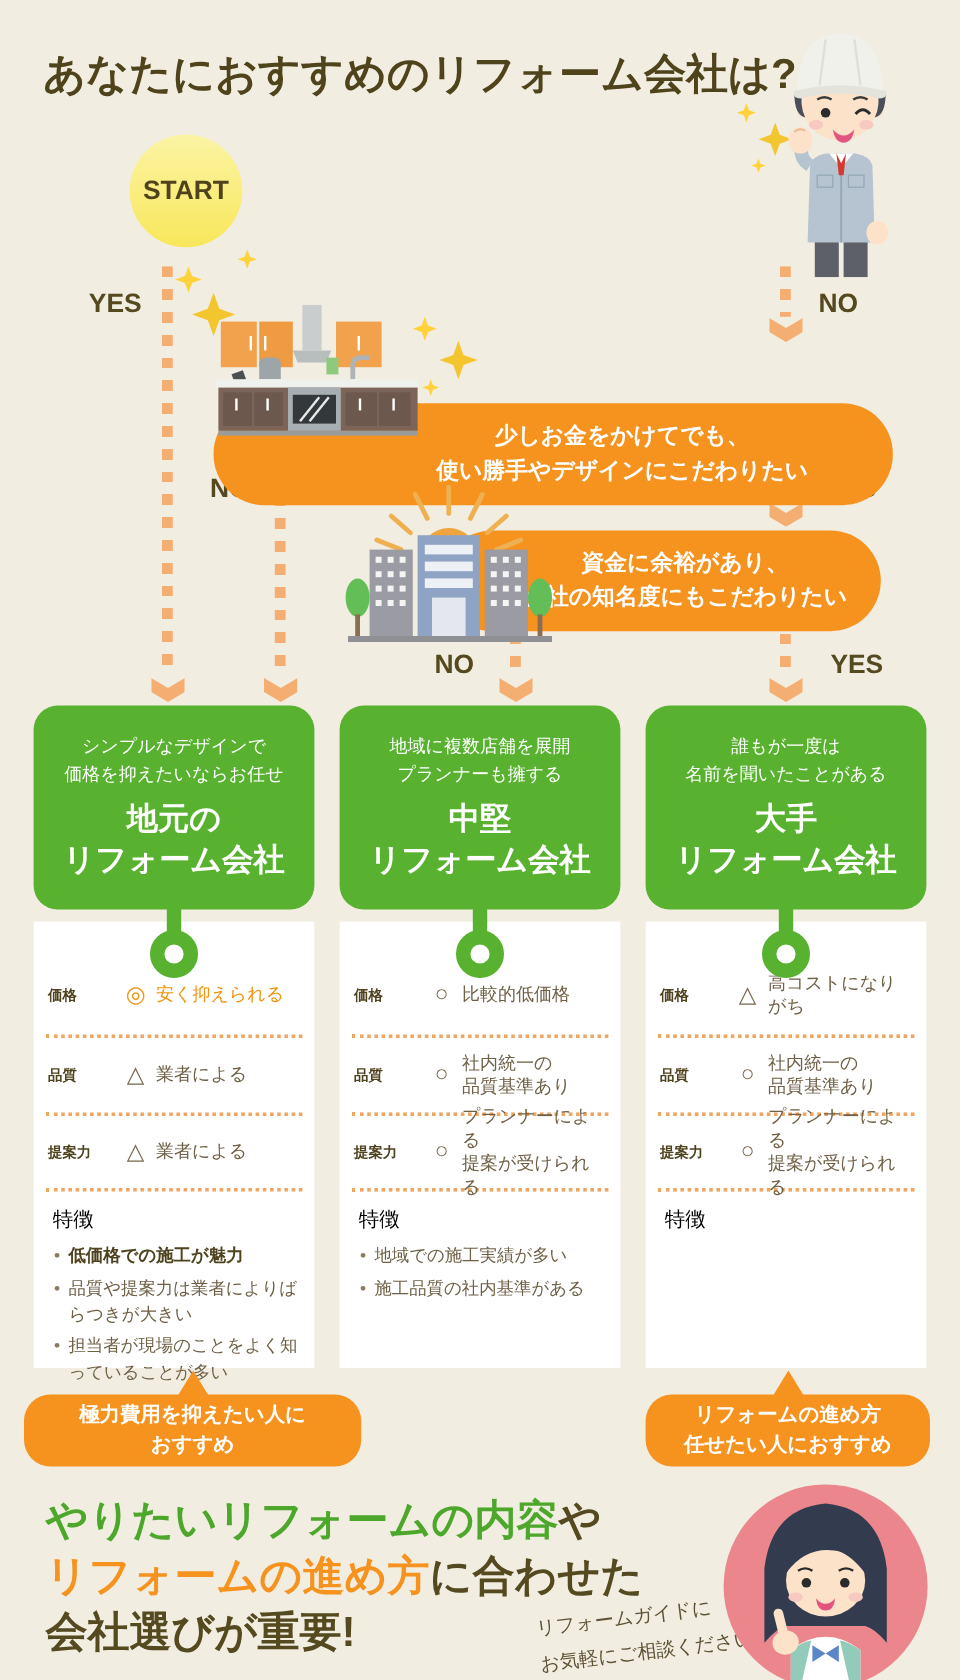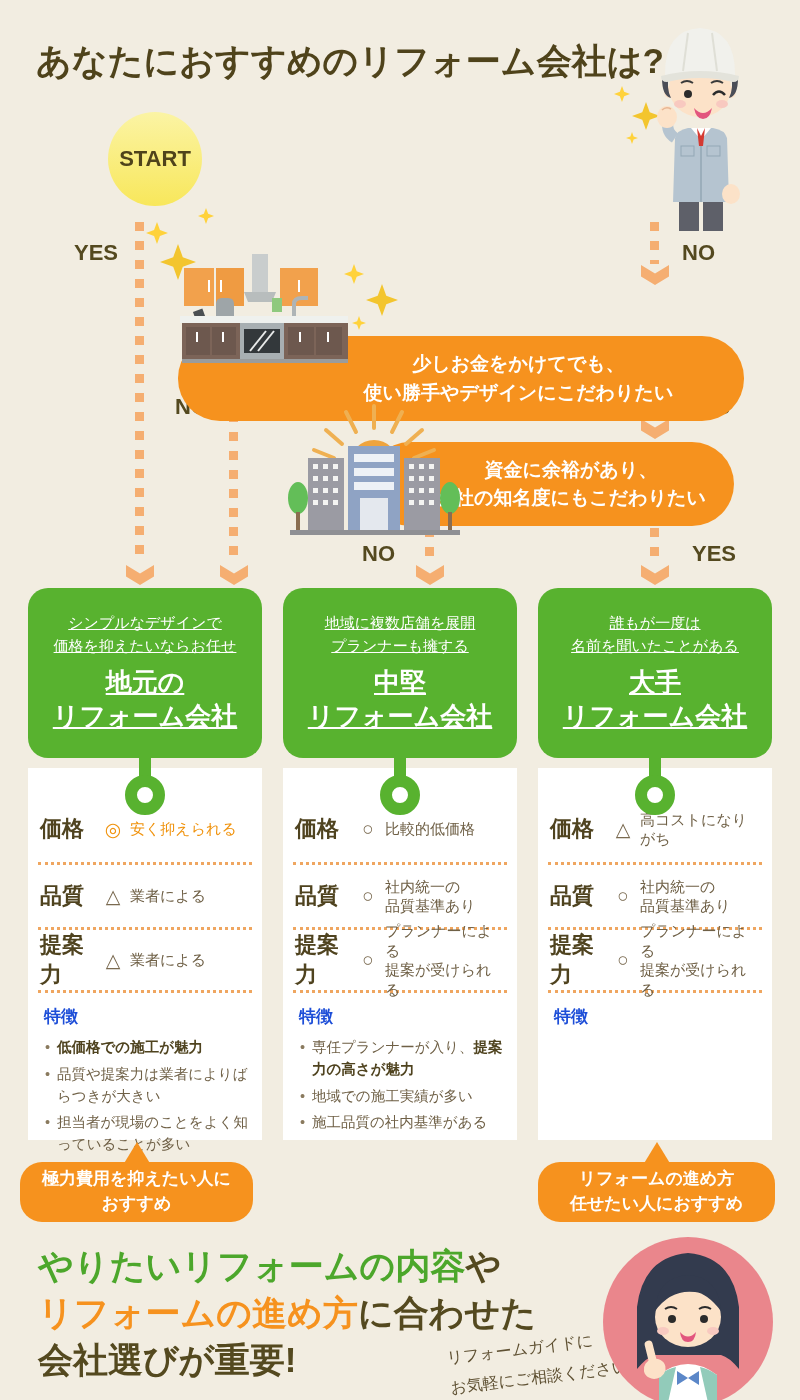--- a/index.html
+++ b/index.html
@@ -28,39 +28,39 @@
 
   
   .flow-label{position:absolute;font-size:22px;font-weight:800;color:#54491F;}
 
   
   .dash{position:absolute;width:9px;background:repeating-linear-gradient(to bottom,#F5AE71 0 9px,transparent 9px 19px);}
   .arrow-down{position:absolute;width:28px;height:20px;background:#F5AE71;
     clip-path:polygon(0 0,50% 42%,100% 0,100% 58%,50% 100%,0 58%);}
 
   
-  .company{position:absolute;top:588px;width:234px;height:170px;background:#58B22F;border-radius:20px;color:#fff;text-align:center;z-index:2;text-decoration:underline;}
+  .company{position:absolute;top:588px;width:234px;height:170px;background:#58B22F;border-radius:20px;color:#fff;text-align:center;z-index:2;}
   .company-subtitle{font-size:15px;line-height:1.5;margin-top:24px;white-space:pre-line;}
   .company-name{font-size:26px;font-weight:800;line-height:1.3;margin-top:9px;white-space:pre-line;}
   .stem{position:absolute;top:756px;width:12px;height:26px;background:#58B22F;z-index:4;}
   .ring{position:absolute;top:775px;width:16px;height:16px;background:#fff;border:12px solid #58B22F;border-radius:50%;z-index:4;}
 
   
   .card{position:absolute;top:768px;width:234px;height:372px;background:#fff;padding-top:28px;box-sizing:border-box;z-index:1;}
   .card-row{display:flex;align-items:center;padding:0 12px;box-sizing:border-box;}
   .row-1{height:66px;}
   .row-2{height:62px;}
   .row-3{height:60px;}
-  .row-label{width:60px;flex:0 0 60px;font-size:22px;font-weight:800;color:#4F431F;}
+  .row-label{width:60px;flex:0 0 60px;font-size:12px;font-weight:800;color:#4F431F;}
   .row-symbol{width:26px;flex:0 0 26px;font-size:19px;color:#7A6A50;text-align:center;}
   .row-value{font-size:15px;color:#6F6046;line-height:1.3;white-space:pre-line;padding-left:4px;}
   .accent{color:#F0930E !important;}
   .dotted{border-top:3px dotted #EFA660;margin:0 10px;height:0;}
   .features{padding:12px 14px 0 16px;}
-  .features-title{font-size:17px;font-weight:700;color:#1d4ed8;}
+  .features-title{font-size:17px;font-weight:400;color:#000000;}
   .features ul{list-style:none;margin:9px 0 0 0;padding:0;}
   .features li{position:relative;padding-left:13px;font-size:14.5px;color:#6F6046;line-height:1.5;margin-bottom:5px;}
   .features li::before{content:"\2022";position:absolute;left:1px;top:0;color:#8A7A5E;}
   .fb{font-weight:800;color:#4F431F;}
 
   
   .bubble{position:absolute;top:1162px;height:60px;background:#F6921E;border-radius:22px;
     display:flex;align-items:center;justify-content:center;z-index:2;}
   .bubble::before{content:"";position:absolute;top:-20px;left:50%;margin-left:-14px;
     border-left:14px solid transparent;border-right:14px solid transparent;border-bottom:23px solid #F6921E;}
@@ -338,21 +338,20 @@
     <div class="card-row row-3">
       <span class="row-label">提案力</span>
       <span class="row-symbol">○</span>
       <span class="row-value">プランナーによる
 提案が受けられる</span>
     </div>
     <div class="dotted"></div>
     <div class="features">
       <div class="features-title">特徴</div>
       <ul>
-        <li><span>専任プランナーが入り、</span><span class="fb">提案力の高さが魅力</span></li>
         <li><span>地域での施工実績が多い</span><span class="fb"></span></li>
         <li><span>施工品質の社内基準がある</span><span class="fb"></span></li>
       </ul>
     </div>
   </div>
 
   <div class="card" style="left:538px">
     <div class="card-row row-1">
       <span class="row-label">価格</span>
       <span class="row-symbol">△</span>
@@ -371,21 +370,21 @@
       <span class="row-symbol">○</span>
       <span class="row-value">プランナーによる
 提案が受けられる</span>
     </div>
     <div class="dotted"></div>
     <div class="features">
       <div class="features-title">特徴</div>
     </div>
   </div>
 
-  <div class="bubble" style="left:20px;width:233px">
+  <div class="bubble" style="left:20px;width:281px">
     <div class="bubble-text">極力費用を抑えたい人に
 おすすめ</div>
   </div>
   <div class="bubble" style="left:538px;width:237px">
     <div class="bubble-text">リフォームの進め方
 任せたい人におすすめ</div>
   </div>
 
   <div class="concl-line" style="top:1290px">
     <span class="c-orange">リフォームの進め方</span><span class="c-brown">に合わせた</span>

